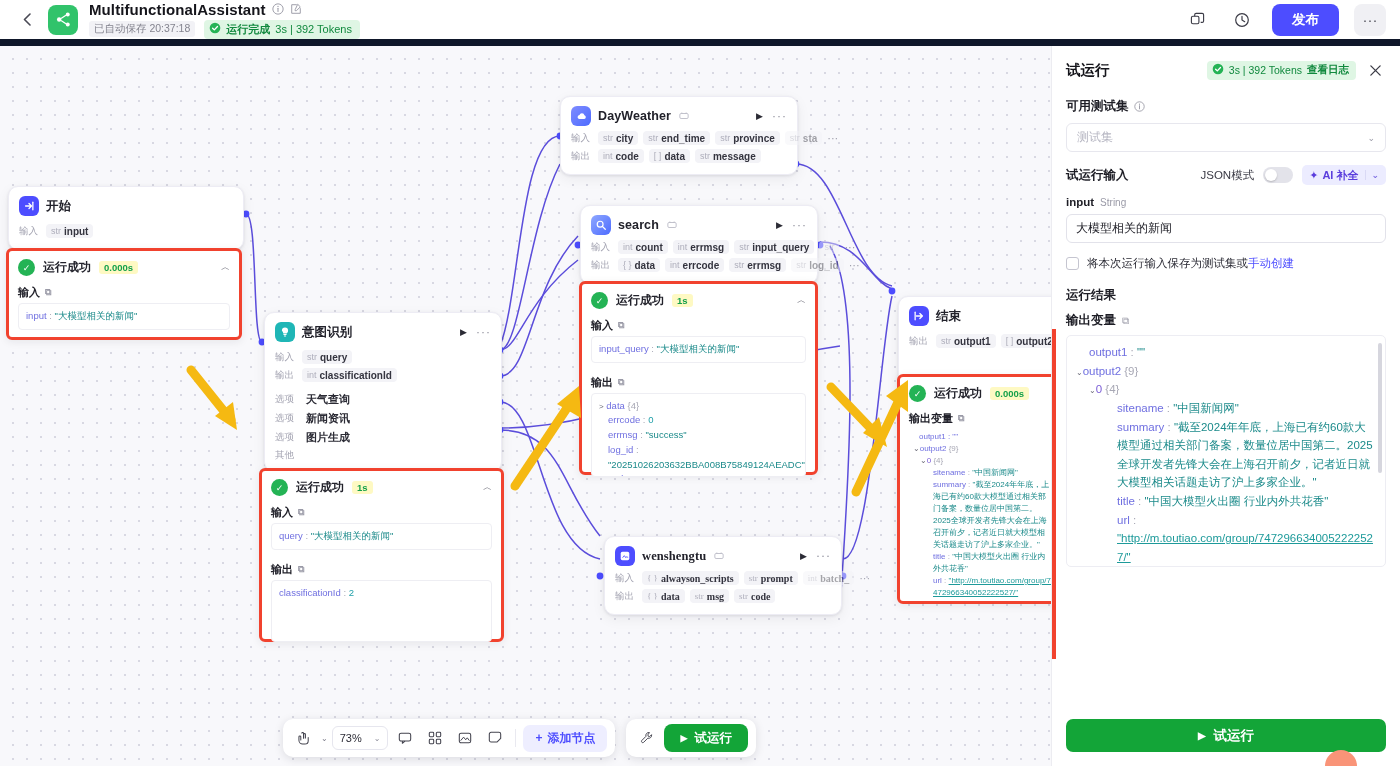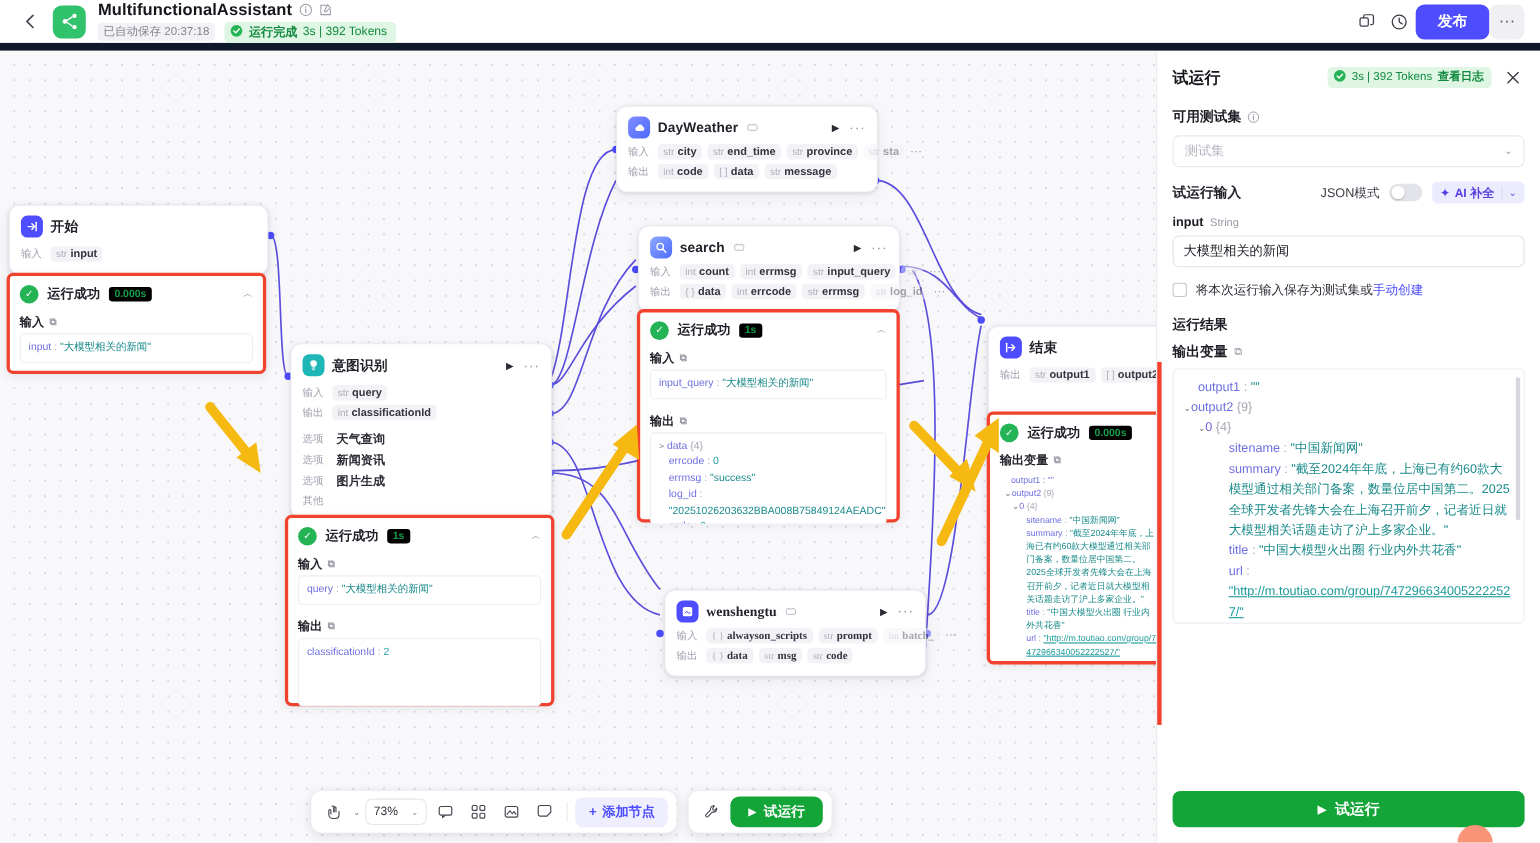--- a/index.html
+++ b/index.html
@@ -24,21 +24,21 @@
   .title-wrap{ margin-left:11px; display:flex; flex-direction:column; justify-content:center; gap:1px;}
   .title-row{ display:flex; align-items:center; gap:6px;}
   .title-row .t{ font-size:15px; font-weight:bold; letter-spacing:.1px; color:#15151b;}
   .ic-dim{ color:#9a9aa6; display:inline-flex; align-items:center;}
   .sub-row{ display:flex; align-items:center; gap:9px; margin-top:1px;}
   .saved{ font-size:10.5px; color:#84848f; background:#f2f2f6; border-radius:3px; padding:1px 5px;}
   .runpill{ display:flex;align-items:center;gap:5px;background:#dff6e4;border-radius:4px;
     padding:2px 8px 2px 5px;}
   .runpill .txt{font-size:11px;color:#11893e;font-weight:bold;}
   .runpill .tk{font-size:11px;color:#11893e;}
-  .topbar-right{ margin-left:auto; display:flex; align-items:center; gap:0;}
+  .topbar-right{ margin-left:auto; display:flex; align-items:center; gap:15px;}
   .tb-icon{ width:30px;height:30px;border-radius:6px;display:flex;align-items:center;
     justify-content:center;color:#3b3b46;cursor:pointer;}
   .btn-publish{ background:#4d4dff; color:#fff; font-size:13.5px; font-weight:bold;
     border:none; border-radius:8px; height:32px; padding:0 20px; cursor:pointer;}
   .btn-more{ width:32px;height:32px;border-radius:8px;background:#f0f0f4;border:none;
     color:#55555f;font-size:15px;cursor:pointer;display:flex;align-items:center;justify-content:center;}
 
   
   .canvas{
     position:absolute; left:0; top:46px; width:1051px; height:720px; overflow:hidden;
@@ -71,21 +71,21 @@
   .opt-lb{ font-size:9.5px; color:#a2a2b0; width:22px; flex:none;}
   .opt-v{ font-size:11px; color:#2b2b35; font-weight:bold;}
 
   
   .rcard{ position:absolute; background:#fff; border:3px solid #f1422e; border-radius:6px;
     box-shadow:0 2px 8px rgba(20,20,40,.08);}
   .rcard-hd{ display:flex; align-items:center; gap:8px; padding:8px 9px 4px 9px;}
   .ok{ width:17px;height:17px;border-radius:50%;background:#24b355;color:#fff;
     display:flex;align-items:center;justify-content:center;font-size:9px;flex:none;}
   .ok-tx{ font-size:12px; font-weight:bold; color:#22222b;}
-  .dur{ background:#000000; color:#14a04a; font-size:9.5px; border-radius:3px; padding:1px 5px; font-weight:bold;}
+  .dur{ background:#fef9c3; color:#14a04a; font-size:9.5px; border-radius:3px; padding:1px 5px; font-weight:bold;}
   .caret{ margin-left:auto; color:#6d6d7a; font-size:9px;}
   .sec-lb{ display:flex; align-items:center; gap:5px; padding:5px 9px 3px 9px;
     font-size:11px; font-weight:bold; color:#22222b;}
   .sec-lb .cp{ color:#9a9aa7; font-size:9px;}
   .code{ margin:0 9px 7px 9px; border:1px solid #eeeef3; border-radius:4px; background:#fff;
     padding:5px 7px; font-size:9.5px; line-height:1.55; overflow:hidden;}
   .k{ color:#6f6fe0;} .kv{ color:#1b8a8a;} .st{ color:#1b8a8a;} .num{ color:#1f9fa8;} .cnt{ color:#a8a8b5;} .pu{ color:#7a5cd6;}
   .arw{ color:#6d6d7a; font-size:8px;}
 
   

